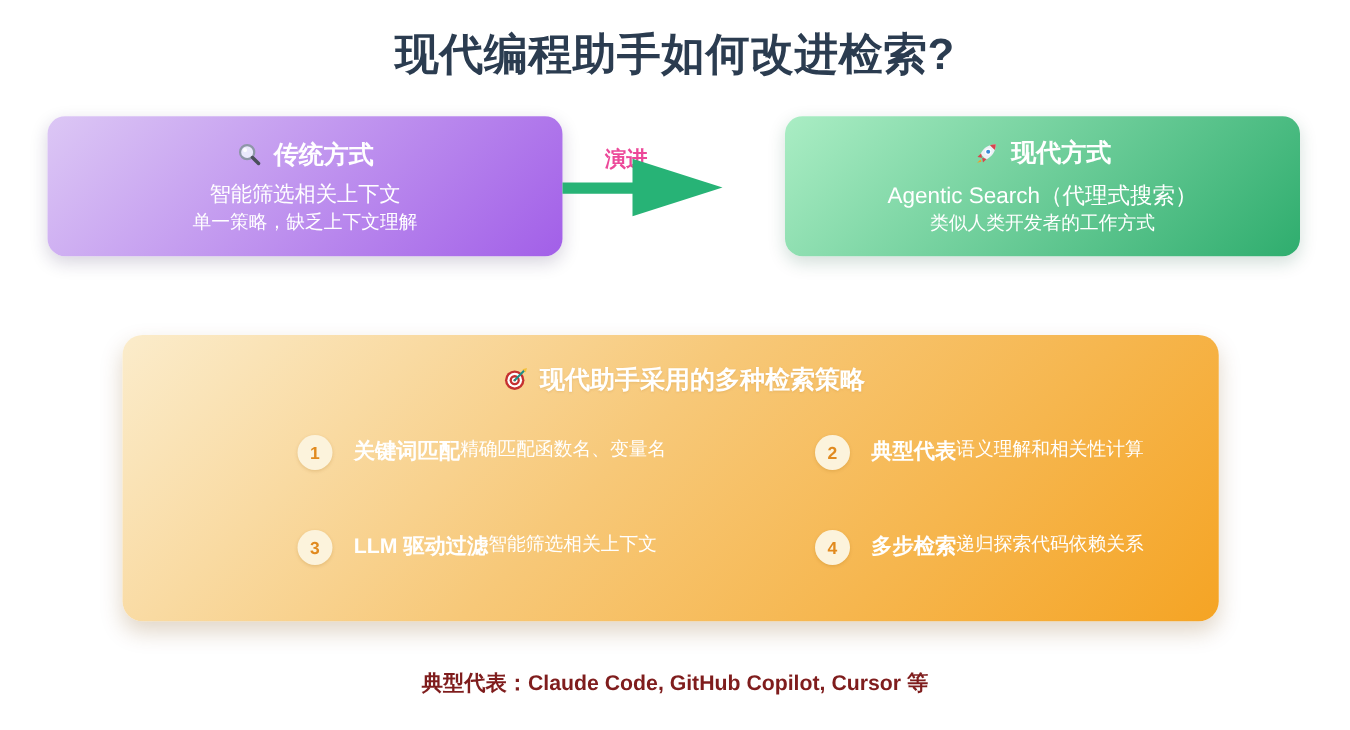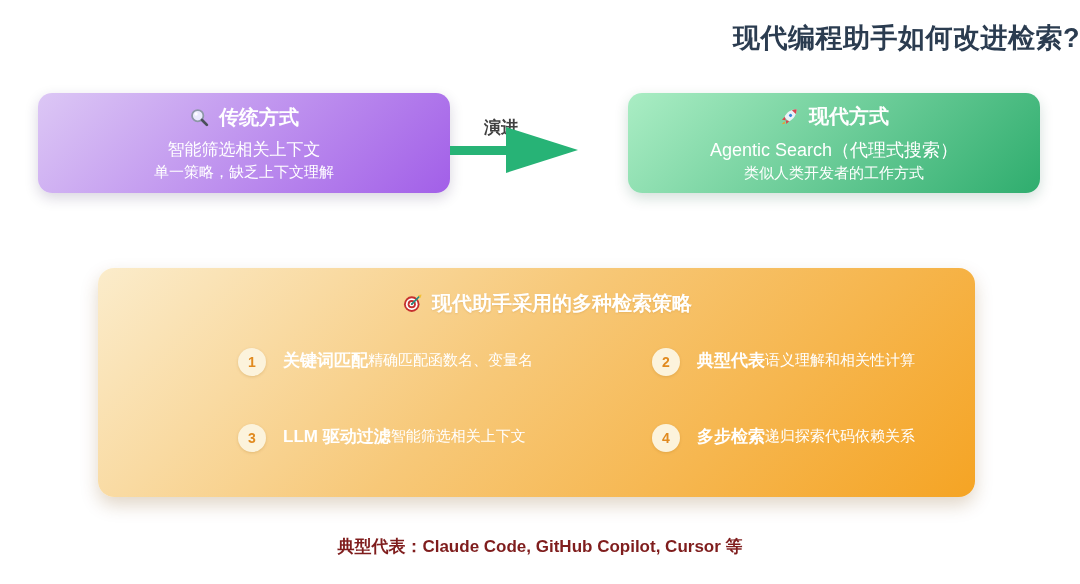--- a/index.html
+++ b/index.html
@@ -1,41 +1,41 @@
 <!DOCTYPE html>
 <html><head>
 <meta charset="utf-8">
 <style>
   html,body{margin:0;padding:0;background:#ffffff;}
   .canvas{
     position:relative;width:1080px;height:584px;background:#ffffff;
     font-family:"Liberation Sans","DejaVu Sans",sans-serif;overflow:hidden;
   }
   .main-title{
-    position:absolute;left:0;right:0;top:20px;text-align:right;
-    font-size:27px;font-weight:bold;color:#2b3c50;letter-spacing:.5px;
+    position:absolute;left:0;right:0;top:20px;text-align:center;
+    font-size:35px;font-weight:bold;color:#2b3c50;letter-spacing:.5px;
   }
   
   .box{
-    position:absolute;top:93px;width:412px;height:100px;border-radius:14px;
+    position:absolute;top:93px;width:412px;height:112px;border-radius:14px;
     color:#ffffff;display:flex;flex-direction:column;align-items:center;
     justify-content:center;box-shadow:0 5px 14px rgba(40,20,80,.18);
   }
   .box--traditional{left:38px;background:linear-gradient(135deg,#dcc7f5 0%,#a25fe8 100%);}
   .box--modern{left:628px;background:linear-gradient(135deg,#aaedc4 0%,#2fad6e 100%);box-shadow:0 5px 14px rgba(10,80,50,.18);}
   .box-heading{font-size:20px;font-weight:bold;display:flex;align-items:center;gap:9px;margin-bottom:8px;}
   .box-line1{font-size:17px;line-height:1.35;}
   .box--modern .box-line1{font-size:18px;}
   .box-line2{font-size:15px;line-height:1.4;}
   .emoji-icon{display:inline-flex;width:21px;height:21px;}
 
   
   .arrow-label{
     position:absolute;left:484px;top:116px;font-size:17px;font-weight:bold;
-    color:#404040;z-index:1;
+    color:#ec4899;z-index:1;
     text-shadow:0 0 2px #fff,0 0 2px #fff,0 0 3px #fff;
   }
   .arrow-shaft{position:absolute;left:450px;top:146px;width:72px;height:9px;background:#27b376;z-index:2;}
   .arrow-head{
     position:absolute;left:506px;top:127px;width:0;height:0;z-index:3;
     border-top:23px solid transparent;border-bottom:23px solid transparent;
     border-left:72px solid #27b376;
   }
 
   

